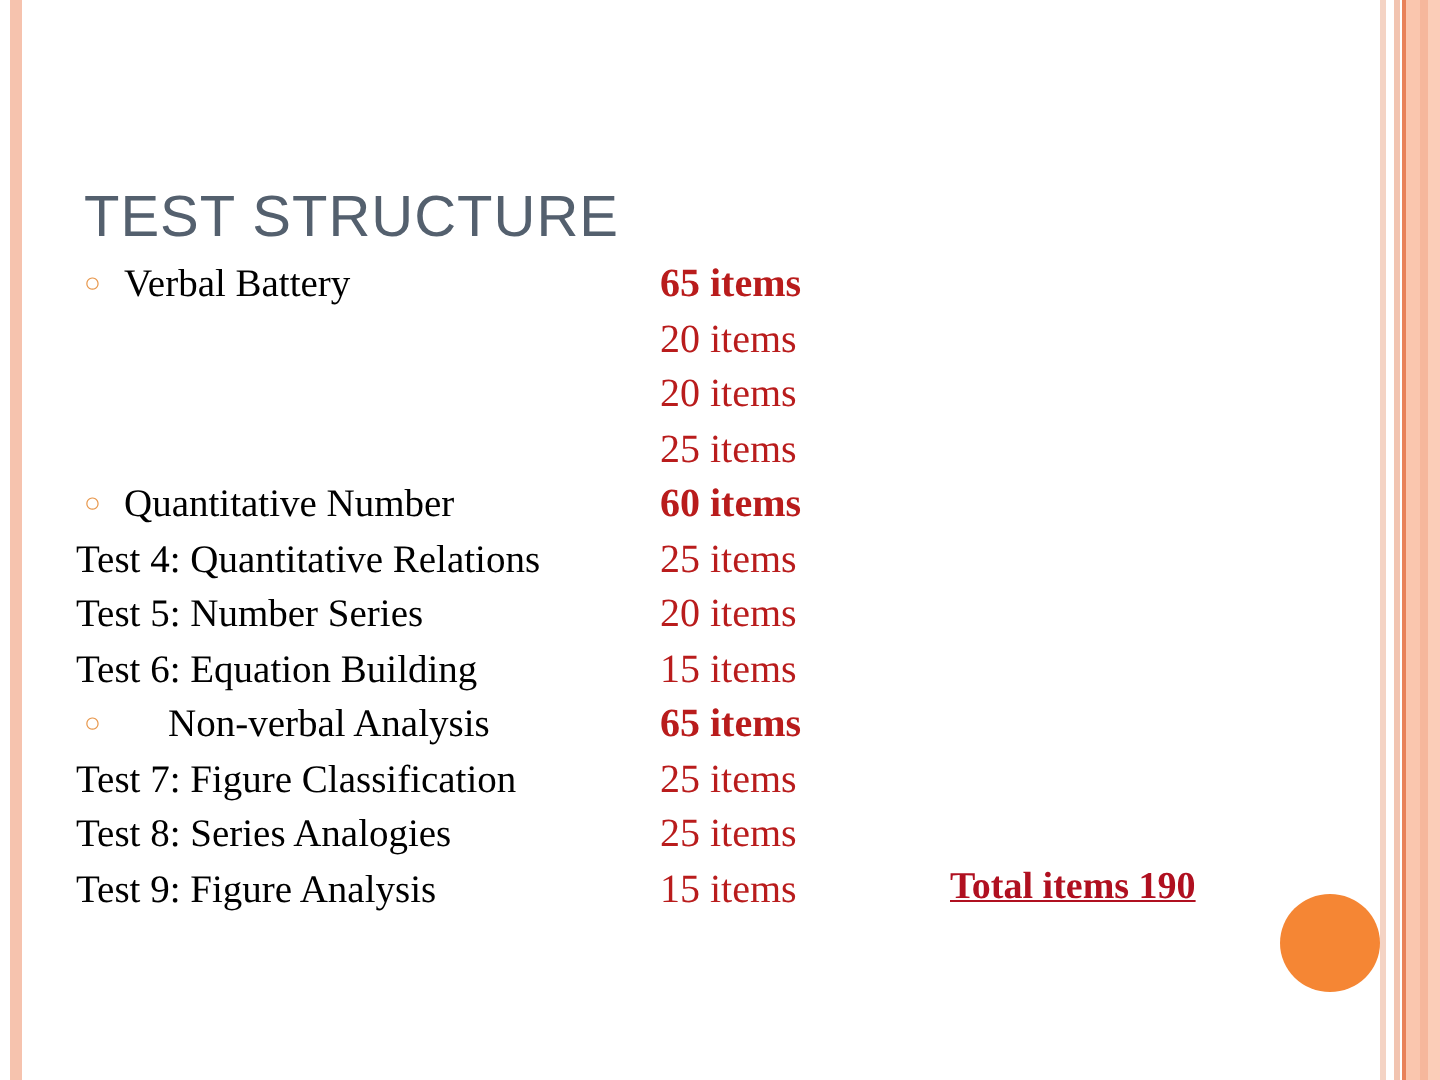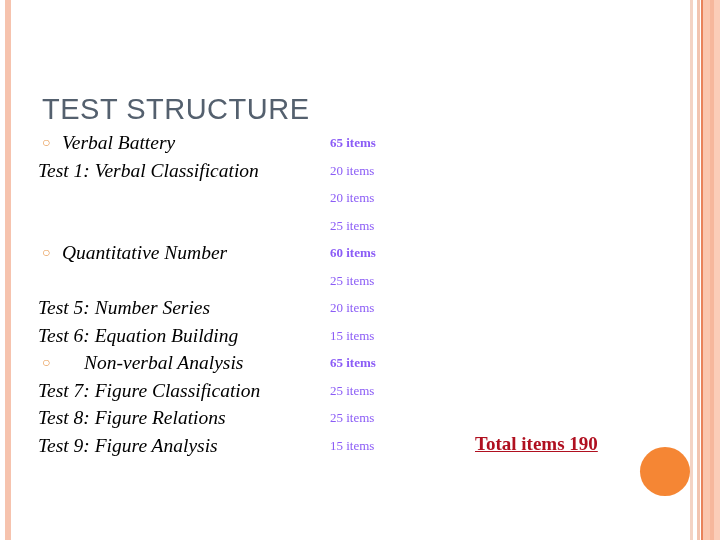--- a/index.html
+++ b/index.html
@@ -64,34 +64,33 @@
     color: #e8994f;
     font-size: 14px;
     line-height: 27.5px;
   }
   .label {
     position: absolute;
     top: 0;
     left: 38px;
     font-size: 19.5px;
     color: #000000;
-    font-style: italic;
   }
   .row.head .label {
     left: 62px;
   }
   .row.head.indent .label {
     left: 84px;
   }
   .count {
     position: absolute;
     top: 0;
     left: 330px;
-    font-size: 13px;
-    color: #8b5cf6;
+    font-size: 20px;
+    color: #b91c1c;
   }
   .row.head .count {
     font-weight: bold;
   }
 
   
   #total {
     position: absolute;
     left: 475px;
     top: 433px;
@@ -128,56 +127,56 @@
 
   <h1 id="title">TEST STRUCTURE</h1>
 
   <div id="list">
       <div class="row head">
         <span class="bullet">○</span>
         <span class="label">Verbal Battery</span>
         <span class="count">65 items</span>
       </div>
       <div class="row">
-        <span class="label">Test 1: Verbal Classification</span>
         <span class="count">20 items</span>
       </div>
       <div class="row">
         <span class="count">20 items</span>
       </div>
       <div class="row">
         <span class="count">25 items</span>
       </div>
       <div class="row head">
         <span class="bullet">○</span>
         <span class="label">Quantitative Number</span>
         <span class="count">60 items</span>
       </div>
       <div class="row">
+        <span class="label">Test 4:  Quantitative Relations</span>
         <span class="count">25 items</span>
       </div>
       <div class="row">
         <span class="label">Test 5:  Number Series</span>
         <span class="count">20 items</span>
       </div>
       <div class="row">
         <span class="label">Test 6:  Equation Building</span>
         <span class="count">15 items</span>
       </div>
       <div class="row head indent">
         <span class="bullet">○</span>
         <span class="label">Non-verbal Analysis</span>
         <span class="count">65 items</span>
       </div>
       <div class="row">
         <span class="label">Test 7:  Figure Classification</span>
         <span class="count">25 items</span>
       </div>
       <div class="row">
-        <span class="label">Test 8:  Figure Relations</span>
+        <span class="label">Test 8:  Series Analogies</span>
         <span class="count">25 items</span>
       </div>
       <div class="row">
         <span class="label">Test 9:  Figure Analysis</span>
         <span class="count">15 items</span>
       </div>
     </div>
 
   <div id="total">Total items 190</div>
 

